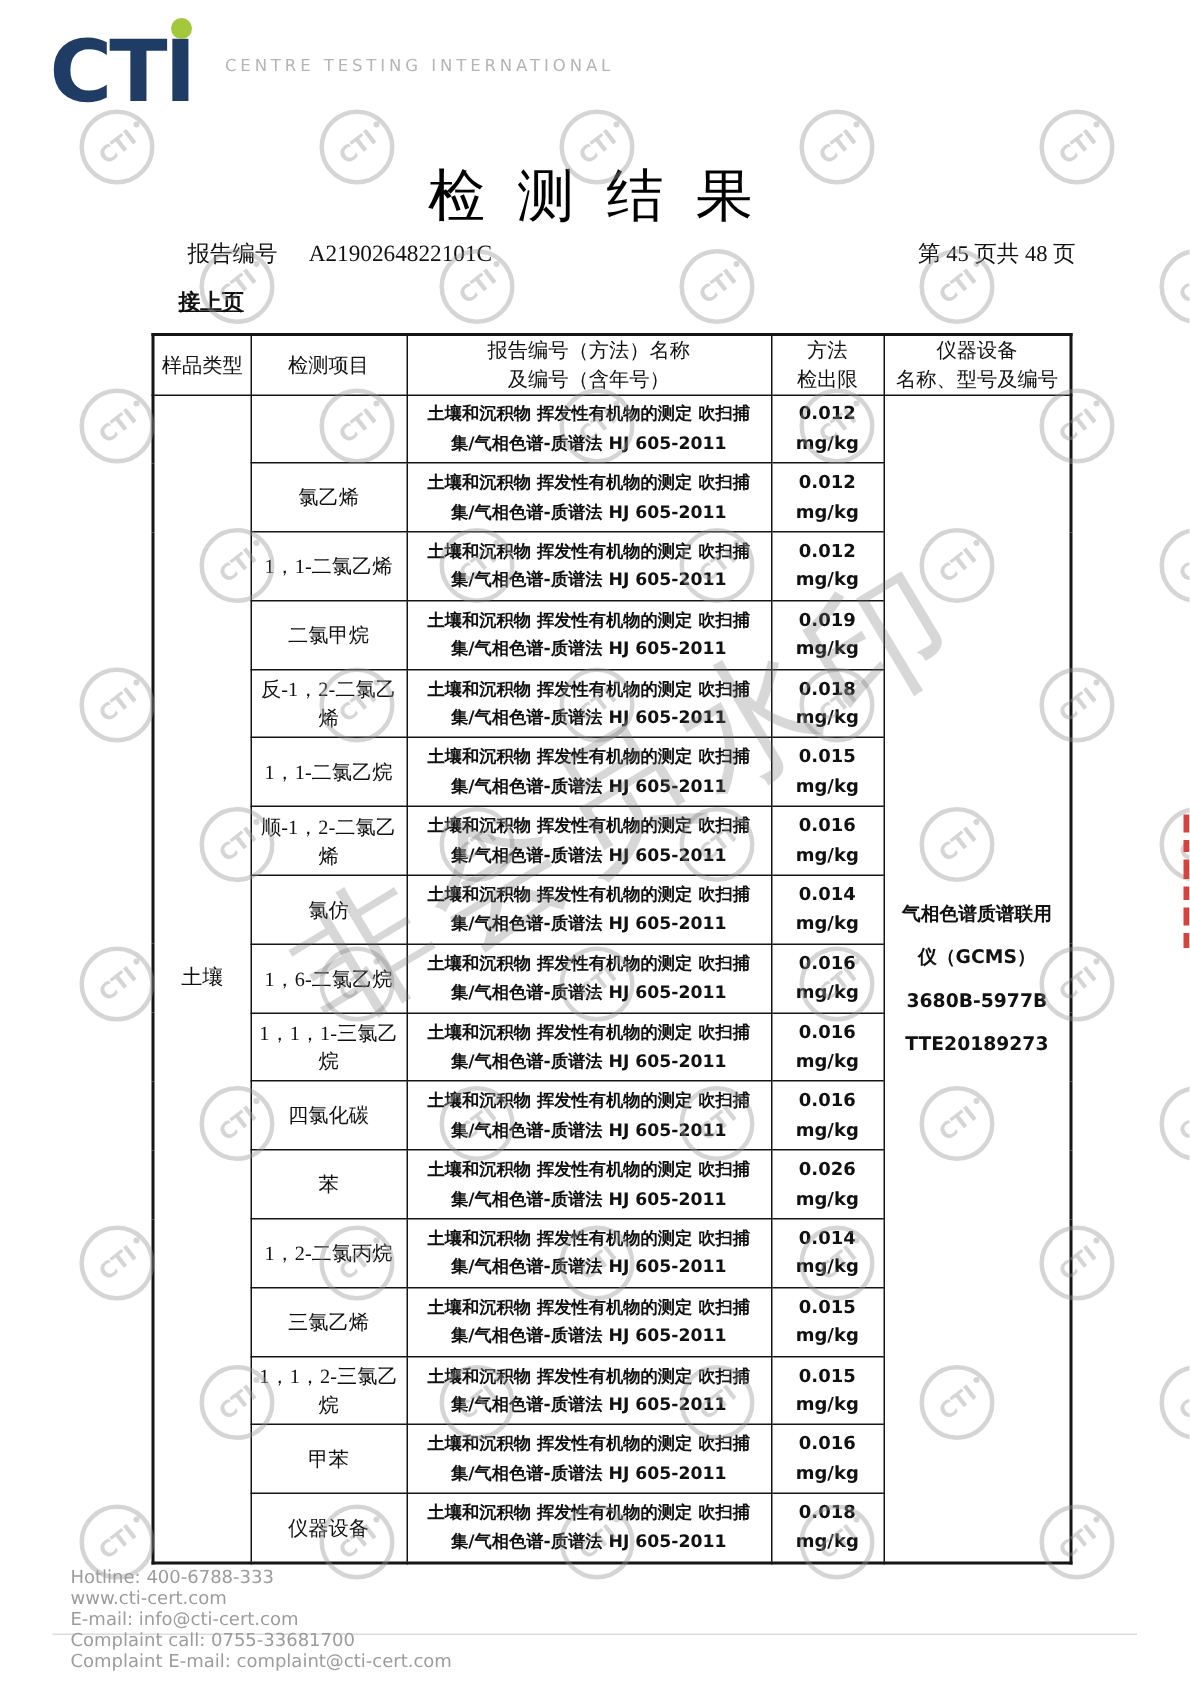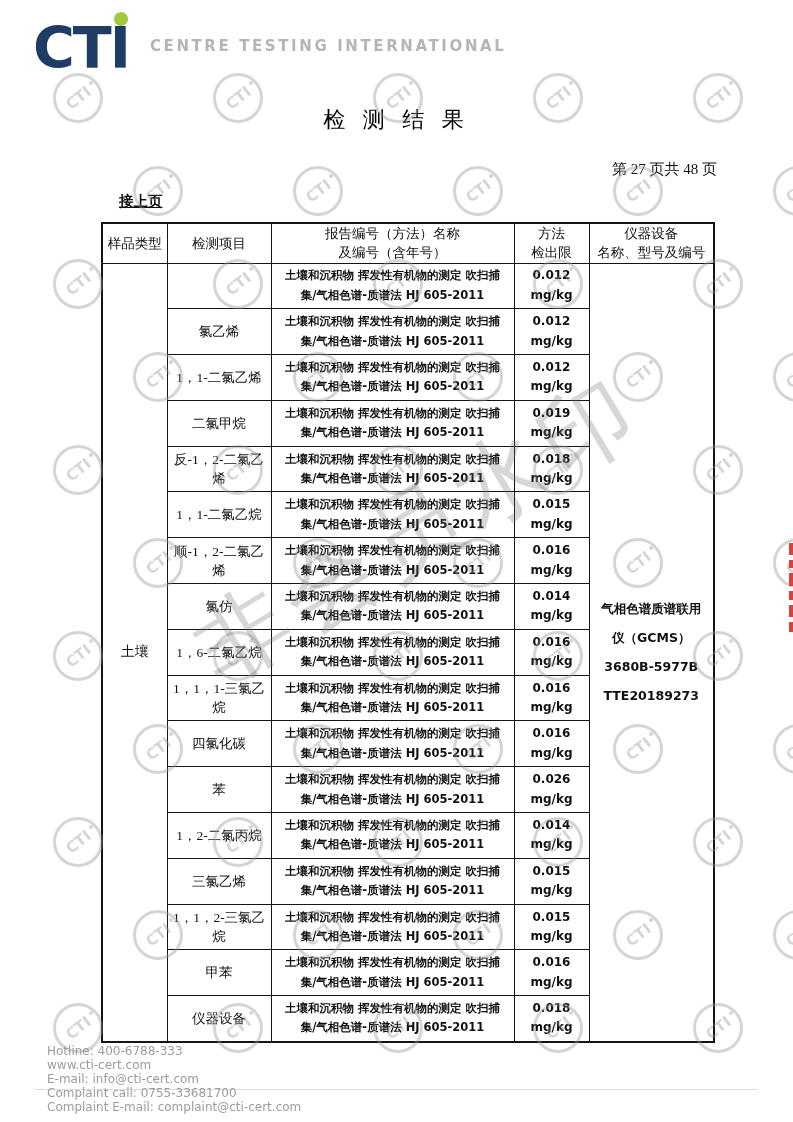--- a/index.html
+++ b/index.html
@@ -11,24 +11,24 @@
 
   
   .logo{position:absolute;left:33px;top:20px;display:flex;}
   .logo-cti{
     font-family:"DejaVu Sans",sans-serif;font-weight:800;font-size:57px;line-height:1;
     color:#1e3c64;letter-spacing:-2px;position:relative;
   }
   .logo-dot{position:absolute;width:14px;height:14px;border-radius:50%;background:#a3c83c;right:1px;top:-8px;}
   .logo-right{display:flex;flex-direction:column;margin-left:21px;margin-top:11px;}
   .logo-cn{font-family:"DejaVu Sans",sans-serif;font-weight:700;font-size:35px;line-height:1;color:#a8a8a8;letter-spacing:3px;}
-  .logo-tag{font-family:"DejaVu Sans",sans-serif;font-size:15px;color:#b5b5b5;letter-spacing:2.6px;margin-top:6px;font-weight:bold;}
+  .logo-tag{font-family:"DejaVu Sans",sans-serif;font-size:11px;color:#b5b5b5;letter-spacing:2.6px;margin-top:6px;}
 
   
-  .page-title{position:absolute;top:105px;left:0;width:100%;text-align:center;font-size:22px;letter-spacing:6px;color:#000;}
+  .page-title{position:absolute;top:105px;left:0;width:100%;text-align:center;font-size:38px;letter-spacing:6px;color:#000;}
   .report-line{position:absolute;left:125px;top:160px;font-size:15px;}
   .report-label{margin-right:17px;}
   .report-no{font-size:15.5px;}
   .page-info{position:absolute;left:612px;top:160px;font-size:15px;}
   .continued{position:absolute;left:119px;top:192px;font-size:14.5px;font-weight:700;text-decoration:underline;}
 
   
   table.result{
     position:absolute;left:101px;top:222px;width:612px;
     border-collapse:collapse;table-layout:fixed;border:2px solid #151515;
@@ -75,21 +75,25 @@
     <div class="logo-cti">
       <span>CTI</span>
       <span class="logo-dot"></span>
     </div>
     <div class="logo-right">
       <div class="logo-tag">CENTRE TESTING INTERNATIONAL</div>
     </div>
   </div>
 
   <div class="page-title">检 测 结 果</div>
-  <div class="page-info">第 27 页共 48 页</div>
+  <div class="report-line">
+    <span class="report-label">报告编号</span>
+    <span class="report-no">A2190264822101C</span>
+  </div>
+  <div class="page-info">第 45 页共 48 页</div>
   <div class="continued">接上页</div>
 
   <table class="result">
     <colgroup>
       <col style="width:65px">
         <col style="width:104px">
         <col style="width:243px">
         <col style="width:75px">
         <col style="width:125px">
     </colgroup>

